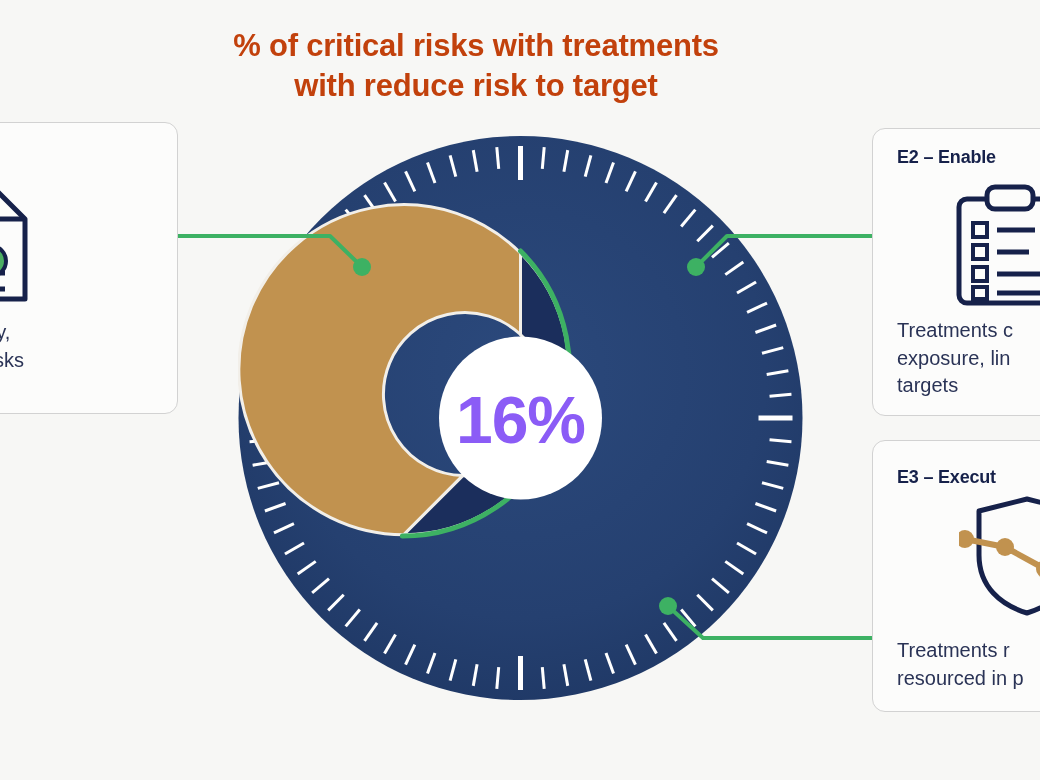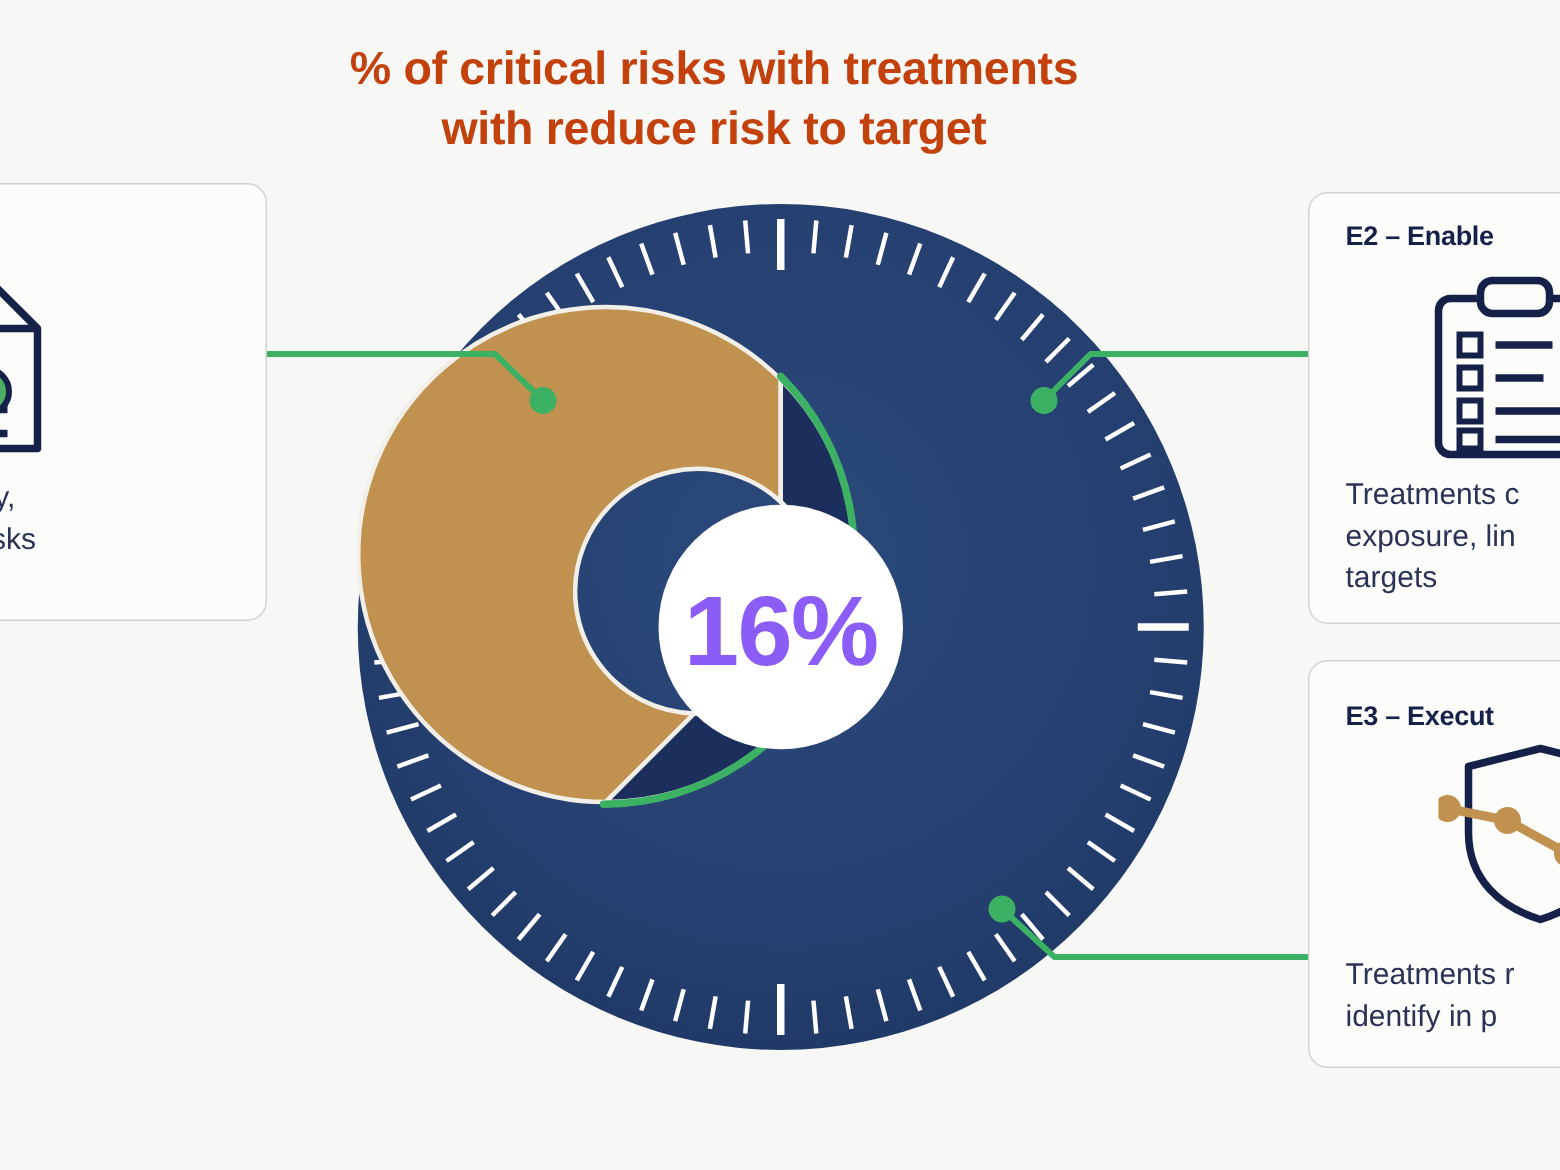--- a/index.html
+++ b/index.html
@@ -258,17 +258,17 @@
     <svg class="card-icon" width="132" height="122" viewBox="0 0 132 122">
       <path d="M20 16 L68 4 L116 16 V60 C116 92 94 110 68 118 C42 110 20 92 20 60 Z" fill="none" stroke="#16214a" stroke-width="5" stroke-linejoin="round"></path>
       <polyline points="6,44 46,52 86,74 128,70" fill="none" stroke="#c1924f" stroke-width="6" stroke-linejoin="round"></polyline>
       <circle cx="6" cy="44" r="9" fill="#c1924f"></circle>
       <circle cx="46" cy="52" r="9" fill="#c1924f"></circle>
       <circle cx="86" cy="74" r="9" fill="#c1924f"></circle>
     </svg>
 
     <div class="card-body">
       <div>Treatments r</div>
-      <div>identify in p</div>
+      <div>resourced in p</div>
     </div>
   </div>
 
 </div>
 
 </body></html>

